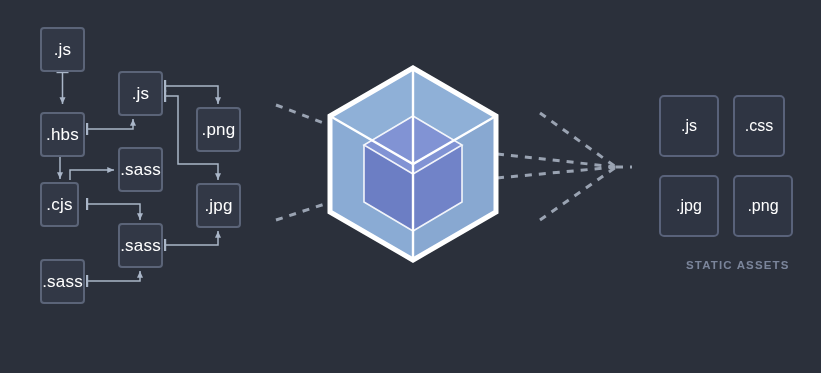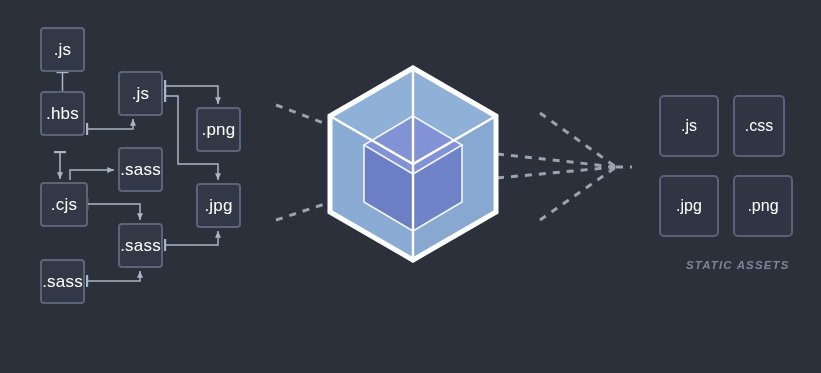--- a/index.html
+++ b/index.html
@@ -75,24 +75,24 @@
       <path d="M 165 86 L 218 86 L 218 104" marker-end="url(#arrow)" marker-start="url(#tick)"></path>
 
       <path d="M 165 96 L 178 96 L 178 164 L 218 164 L 218 180" marker-end="url(#arrow)" marker-start="url(#tick)"></path>
 
       <path d="M 165 245 L 218 245 L 218 231" marker-end="url(#arrow)" marker-start="url(#tick)"></path>
     </g>
   </svg>
 
   <div class="node" style="left:40px;top:27px;width:45px;height:45px;">.js</div>
   <div class="node" style="left:118px;top:71px;width:45px;height:45px;">.js</div>
-  <div class="node" style="left:40px;top:91px;width:45px;height:45px;">.hbs</div>
+  <div class="node" style="left:40px;top:112px;width:45px;height:45px;">.hbs</div>
   <div class="node" style="left:196px;top:107px;width:45px;height:45px;">.png</div>
   <div class="node" style="left:118px;top:147px;width:45px;height:45px;">.sass</div>
-  <div class="node" style="left:40px;top:182px;width:48px;height:45px;">.cjs</div>
+  <div class="node" style="left:40px;top:182px;width:39px;height:45px;">.cjs</div>
   <div class="node" style="left:196px;top:183px;width:45px;height:45px;">.jpg</div>
   <div class="node" style="left:118px;top:223px;width:45px;height:45px;">.sass</div>
   <div class="node" style="left:40px;top:259px;width:45px;height:45px;">.sass</div>
 
   <svg class="layer">
 
     <g fill="none" stroke="#9aa3b2" stroke-width="3" stroke-dasharray="7 7" stroke-linecap="butt">
       <path d="M 276 105 L 337 128"></path>
       <path d="M 276 220 L 337 200"></path>
     </g>
@@ -134,15 +134,15 @@
         <path d="M 413,164 L 413,260"></path>
       </g>
     </g>
   </svg>
 
   <div class="asset" style="left:659px;top:95px;width:60px;height:62px;">.js</div>
   <div class="asset" style="left:733px;top:95px;width:52px;height:62px;">.css</div>
   <div class="asset" style="left:659px;top:175px;width:60px;height:62px;">.jpg</div>
   <div class="asset" style="left:733px;top:175px;width:60px;height:62px;">.png</div>
 
-  <div class="caption" style="left:686px;top:259px;font-style:italic;">STATIC ASSETS</div>
+  <div class="caption" style="left:686px;top:259px;">STATIC ASSETS</div>
 
 </div>
 
 </body></html>

